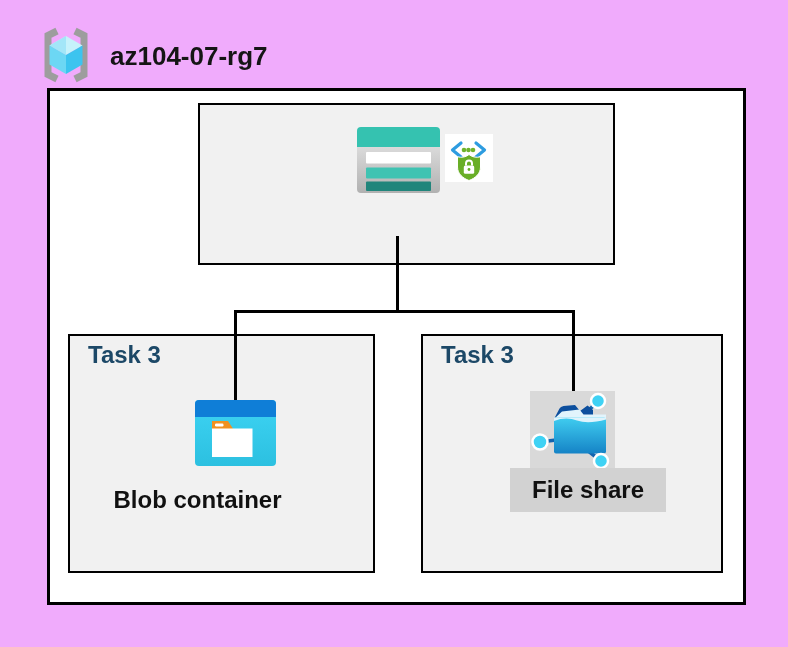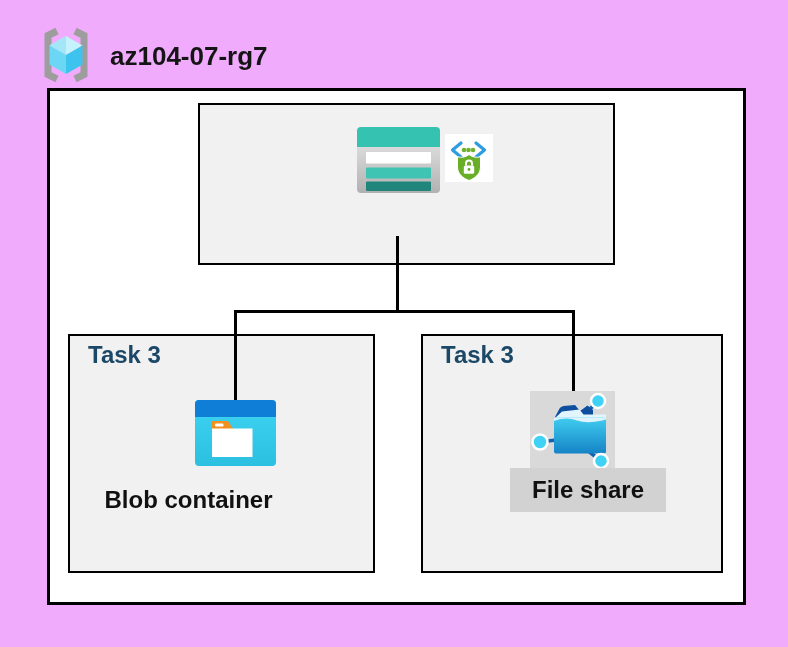--- a/index.html
+++ b/index.html
@@ -25,21 +25,21 @@
   .task-label{
     font-size:24px;font-weight:bold;color:#1c4867;white-space:nowrap;
   }
   .t1l{left:228px;top:110px;}
   .t2l{left:88px;top:341px;}
   .t3l{left:441px;top:341px;}
   .res-label{
     font-size:24px;font-weight:bold;color:#111;text-align:center;white-space:nowrap;
   }
   .storage-label{left:195px;top:199px;width:400px;}
-  .blob-label{left:62px;top:486px;width:253px;}
+  .blob-label{left:50px;top:486px;width:253px;padding-left:21px;}
   .fs-label-rect{
     left:510px;top:468px;width:156px;height:44px;background:#d2d2d2;
     display:flex;align-items:center;justify-content:center;
   }
   .fs-icon-bg{left:530px;top:391px;width:85px;height:77px;background:#d9d9d9;}
   .line{background:#000;}
   .vline1{left:396px;top:236px;width:3px;height:77px;}
   .hline {left:234px;top:310px;width:341px;height:3px;}
   .vline2{left:234px;top:310px;width:3px;height:91px;}
   .vline3{left:572px;top:310px;width:3px;height:82px;}

